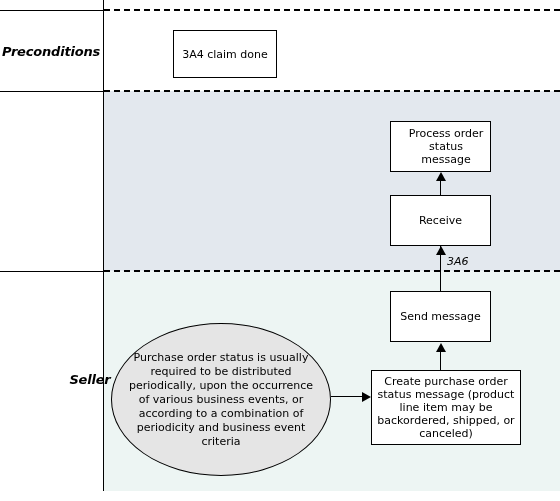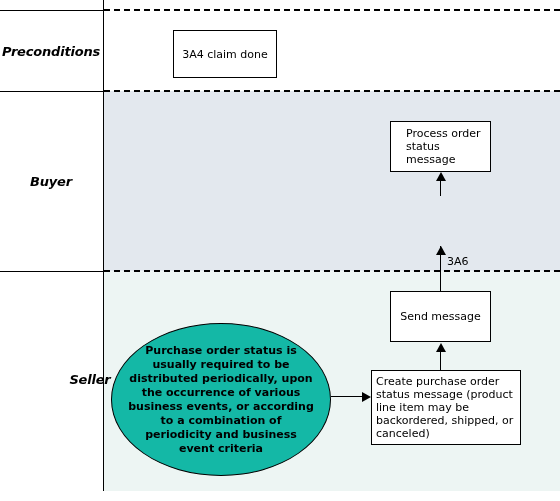--- a/index.html
+++ b/index.html
@@ -60,51 +60,50 @@
 
   
   .node{
     position:absolute;
     box-sizing:border-box;
     border:1px solid #000;
     background:#ffffff;
     display:flex;
     align-items:center;
     justify-content:center;
-    text-align:left;
+    text-align:center;
     font-size:11px;
     line-height:13px;
     color:#000;
     padding:2px 4px;
   }
   #node-3a4{left:173px;top:30px;width:104px;height:48px;}
   #node-process-order{left:390px;top:121px;width:101px;height:51px;padding-left:15px;}
   #node-receive{left:390px;top:195px;width:101px;height:51px;}
   #node-send-message{left:390px;top:291px;width:101px;height:51px;}
   #node-create-po{left:371px;top:370px;width:150px;height:75px;}
 
   .node-text{display:block;white-space:pre-line;}
 
   
   #node-note-ellipse{
     position:absolute;
     left:111px;top:323px;width:220px;height:153px;
     box-sizing:border-box;
     border:1px solid #000;
     border-radius:50%;
-    background:#14b8a6;
+    background:#e5e5e5;
     display:flex;
     align-items:center;
     justify-content:center;
     text-align:center;
     font-size:11px;
     line-height:14px;
     color:#000;
     padding:0 14px;
-    font-weight:bold;
   }
 
   
   .conn-line{position:absolute;background:#000;}
   .conn-v{width:1px;}
   .conn-h{height:1px;}
 
   .arrow-up{
     position:absolute;
     width:0;height:0;
@@ -132,37 +131,37 @@
   
   #conn-note-create-line{left:331px;top:396px;width:33px;}
   #conn-note-create-arrow{left:362px;top:392px;}
 
   .edge-label{
     position:absolute;
     font-size:11px;
     line-height:12px;
     color:#000;
     white-space:nowrap;
+    font-style:italic;
   }
   #edge-label-3a6{left:447px;top:256px;}
 </style>
 </head>
 <body>
 
 <div id="canvas">
 
   <div class="lane-bg" id="lane-bg-preconditions"></div>
   <div class="lane-bg" id="lane-bg-buyer"></div>
   <div class="lane-bg" id="lane-bg-seller"></div>
 
   <div id="label-column"></div>
   <div id="label-col-divider"></div>
 
   <div class="lane-label" id="lane-label-preconditions">Preconditions</div>
-  <div class="lane-label" id="lane-label-buyer">Buyer</div>
   <div class="lane-label" id="lane-label-seller">Seller</div>
 
   <div class="sep-solid" id="sep-top-solid"></div>
   <div class="sep-dashed" id="sep-top-dashed"></div>
   <div class="sep-solid" id="sep-pre-buyer-solid"></div>
   <div class="sep-dashed" id="sep-pre-buyer-dashed"></div>
   <div class="sep-solid" id="sep-buyer-seller-solid"></div>
   <div class="sep-dashed" id="sep-buyer-seller-dashed"></div>
   <div class="sep-solid" id="sep-bottom-solid"></div>
   <div class="sep-dashed" id="sep-bottom-dashed"></div>
@@ -182,20 +181,23 @@
 
   <div class="node" id="node-3a4">
     <span class="node-text">3A4 claim done</span>
   </div>
 
   <div class="node" id="node-process-order">
     <span class="node-text">Process order
 status message</span>
   </div>
 
+  <div class="node" id="node-receive">
+    <span class="node-text">Receive</span>
+  </div>
 
   <div class="node" id="node-create-po">
     <span class="node-text">Create purchase order status message (product line item may be backordered, shipped, or canceled)</span>
   </div>
 
   <div class="node" id="node-send-message">
     <span class="node-text">Send message</span>
   </div>
 
   <div id="node-note-ellipse">

